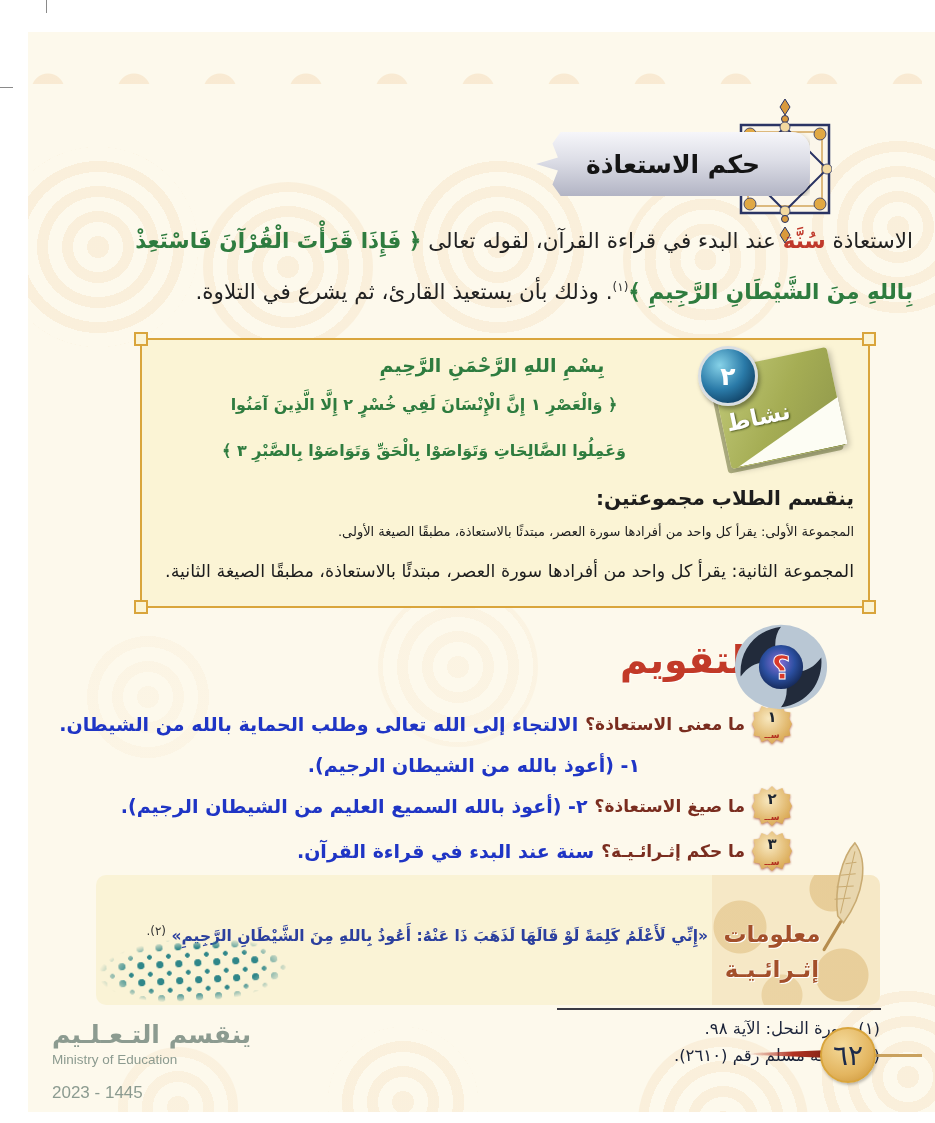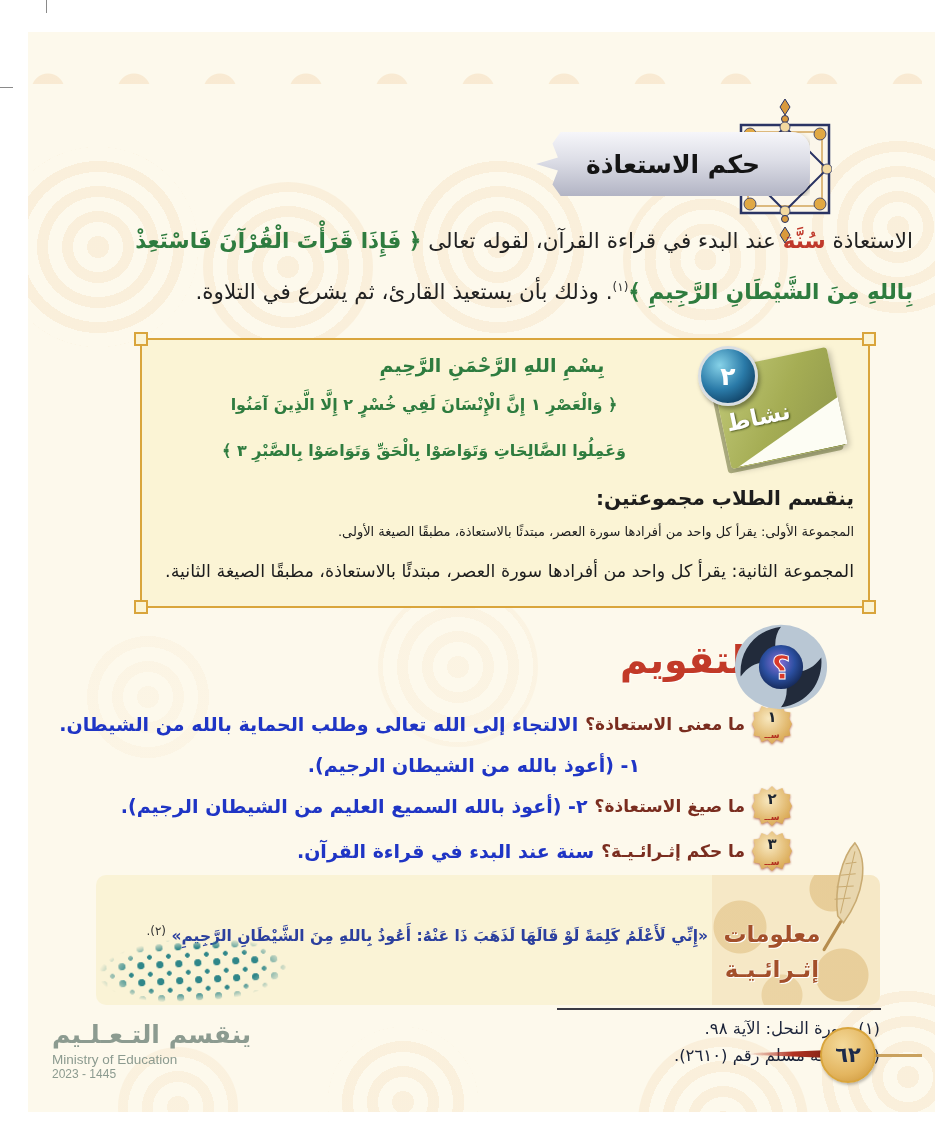--- a/index.html
+++ b/index.html
@@ -129,35 +129,35 @@
       radial-gradient(circle,#2f8689 2.1px,transparent 2.5px);
     background-size:19px 17px,19px 17px;background-position:0 0,9px 9px;
     transform:rotate(-3deg);
     -webkit-mask-image:radial-gradient(ellipse 58% 55% at 46% 42%,#000 52%,transparent 76%);
     mask-image:radial-gradient(ellipse 58% 55% at 46% 42%,#000 52%,transparent 76%);}
 
   
   .footer-logo{position:absolute;left:24px;top:988px;z-index:2;direction:ltr;text-align:left;color:#8c9b90;}
   .footer-ar{font-size:25px;font-weight:bold;}
   .footer-en{font-size:13.5px;font-family:"Liberation Sans",sans-serif;margin-top:3px;}
-  .footer-year{font-size:12px;font-family:"Liberation Sans",sans-serif;margin-top:0;}
+  .footer-year{font-size:17px;font-family:"Liberation Sans",sans-serif;margin-top:16px;}
 
   .fn-line{position:absolute;left:529px;top:976px;width:324px;height:2px;background:#3a3a44;z-index:2;}
   .footnotes{position:absolute;left:520px;top:983px;width:332px;z-index:2;
     direction:rtl;text-align:right;font-size:16.5px;color:#1a2238;line-height:1.65;}
 
   .pagenum-wrap{position:absolute;left:720px;top:995px;width:174px;height:60px;z-index:3;}
   .pn-redline{position:absolute;left:0;top:23px;width:82px;height:8px;border-radius:4px;
     background:linear-gradient(90deg,rgba(179,51,35,0),#b33323 55%,#7e1f14);
     clip-path:polygon(0 40%,100% 0,100% 100%,0 60%);}
   .pn-goldline{position:absolute;right:0;top:27px;width:56px;height:3px;background:#c9a15e;}
   .pn-circle{position:absolute;left:72px;top:0;width:52px;height:52px;border-radius:50%;
     background:radial-gradient(circle at 40% 32%,#f4da9b,#e3b55f 62%,#c99136);
     border:2px solid #d9a53c;display:flex;align-items:center;justify-content:center;
-    font-size:21px;font-weight:bold;color:#1c2a4a;box-shadow:1px 2px 3px rgba(0,0,0,.25);}
+    font-size:28px;font-weight:normal;color:#1c2a4a;box-shadow:1px 2px 3px rgba(0,0,0,.25);}
 </style>
 </head>
 <body>
 
 <div class="crop v" style="left:46px;top:0;height:13px"></div>
 <div class="crop h" style="left:0;top:87px;width:13px"></div>
 <div class="crop v" style="left:929px;top:56px;height:33px"></div>
 <div class="crop h" style="left:922px;top:87px;width:13px"></div>
 <div class="crop h" style="left:900px;top:1088px;width:26px"></div>
 

